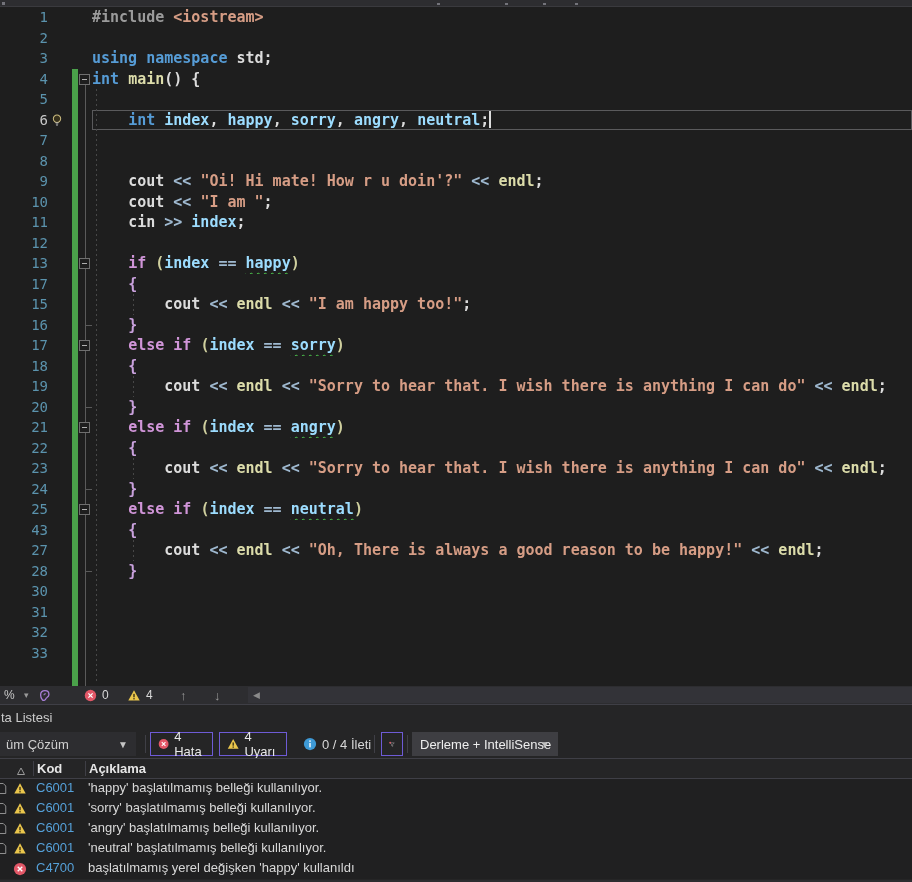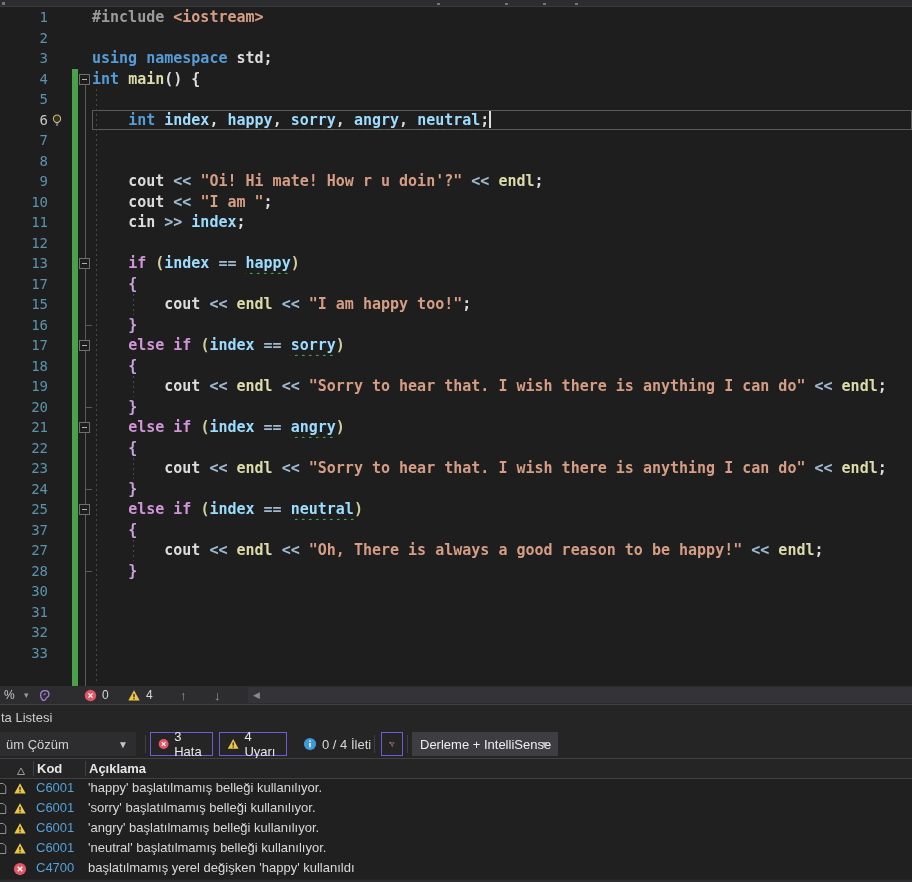--- a/index.html
+++ b/index.html
@@ -115,21 +115,21 @@
         <div class="code-line"><span class="line-number">16</span><span class="bulb-slot"></span><span class="fold-slot"></span><span class="code-text"><span style="color: rgb(220, 220, 220);">    </span><span style="color: rgb(201, 161, 221);">}</span></span></div>
         <div class="code-line"><span class="line-number">17</span><span class="bulb-slot"></span><span class="fold-slot"></span><span class="code-text"><span style="color: rgb(220, 220, 220);">    </span><span style="color: rgb(208, 149, 216);">else</span><span style="color: rgb(220, 220, 220);"> </span><span style="color: rgb(208, 149, 216);">if</span><span style="color: rgb(220, 220, 220);"> </span><span style="color: rgb(207, 207, 158);">(</span><span style="color: rgb(156, 220, 254);">index</span><span style="color: rgb(220, 220, 220);"> </span><span style="color: rgb(159, 185, 208);">==</span><span style="color: rgb(220, 220, 220);"> </span><span class="sq" style="color: rgb(156, 220, 254);">sorry</span><span style="color: rgb(207, 207, 158);">)</span></span></div>
         <div class="code-line"><span class="line-number">18</span><span class="bulb-slot"></span><span class="fold-slot"></span><span class="code-text"><span style="color: rgb(220, 220, 220);">    </span><span style="color: rgb(201, 161, 221);">{</span></span></div>
         <div class="code-line"><span class="line-number">19</span><span class="bulb-slot"></span><span class="fold-slot"></span><span class="code-text"><span style="color: rgb(220, 220, 220);">        </span><span style="color: rgb(220, 220, 220);">cout</span><span style="color: rgb(220, 220, 220);"> </span><span style="color: rgb(159, 185, 208);">&lt;&lt;</span><span style="color: rgb(220, 220, 220);"> </span><span style="color: rgb(220, 220, 170);">endl</span><span style="color: rgb(220, 220, 220);"> </span><span style="color: rgb(159, 185, 208);">&lt;&lt;</span><span style="color: rgb(220, 220, 220);"> </span><span style="color: rgb(214, 157, 133);">"Sorry to hear that. I wish there is anything I can do"</span><span style="color: rgb(220, 220, 220);"> </span><span style="color: rgb(159, 185, 208);">&lt;&lt;</span><span style="color: rgb(220, 220, 220);"> </span><span style="color: rgb(220, 220, 170);">endl</span><span style="color: rgb(220, 220, 220);">;</span></span></div>
         <div class="code-line"><span class="line-number">20</span><span class="bulb-slot"></span><span class="fold-slot"></span><span class="code-text"><span style="color: rgb(220, 220, 220);">    </span><span style="color: rgb(201, 161, 221);">}</span></span></div>
         <div class="code-line"><span class="line-number">21</span><span class="bulb-slot"></span><span class="fold-slot"></span><span class="code-text"><span style="color: rgb(220, 220, 220);">    </span><span style="color: rgb(208, 149, 216);">else</span><span style="color: rgb(220, 220, 220);"> </span><span style="color: rgb(208, 149, 216);">if</span><span style="color: rgb(220, 220, 220);"> </span><span style="color: rgb(207, 207, 158);">(</span><span style="color: rgb(156, 220, 254);">index</span><span style="color: rgb(220, 220, 220);"> </span><span style="color: rgb(159, 185, 208);">==</span><span style="color: rgb(220, 220, 220);"> </span><span class="sq" style="color: rgb(156, 220, 254);">angry</span><span style="color: rgb(207, 207, 158);">)</span></span></div>
         <div class="code-line"><span class="line-number">22</span><span class="bulb-slot"></span><span class="fold-slot"></span><span class="code-text"><span style="color: rgb(220, 220, 220);">    </span><span style="color: rgb(201, 161, 221);">{</span></span></div>
         <div class="code-line"><span class="line-number">23</span><span class="bulb-slot"></span><span class="fold-slot"></span><span class="code-text"><span style="color: rgb(220, 220, 220);">        </span><span style="color: rgb(220, 220, 220);">cout</span><span style="color: rgb(220, 220, 220);"> </span><span style="color: rgb(159, 185, 208);">&lt;&lt;</span><span style="color: rgb(220, 220, 220);"> </span><span style="color: rgb(220, 220, 170);">endl</span><span style="color: rgb(220, 220, 220);"> </span><span style="color: rgb(159, 185, 208);">&lt;&lt;</span><span style="color: rgb(220, 220, 220);"> </span><span style="color: rgb(214, 157, 133);">"Sorry to hear that. I wish there is anything I can do"</span><span style="color: rgb(220, 220, 220);"> </span><span style="color: rgb(159, 185, 208);">&lt;&lt;</span><span style="color: rgb(220, 220, 220);"> </span><span style="color: rgb(220, 220, 170);">endl</span><span style="color: rgb(220, 220, 220);">;</span></span></div>
         <div class="code-line"><span class="line-number">24</span><span class="bulb-slot"></span><span class="fold-slot"></span><span class="code-text"><span style="color: rgb(220, 220, 220);">    </span><span style="color: rgb(201, 161, 221);">}</span></span></div>
         <div class="code-line"><span class="line-number">25</span><span class="bulb-slot"></span><span class="fold-slot"></span><span class="code-text"><span style="color: rgb(220, 220, 220);">    </span><span style="color: rgb(208, 149, 216);">else</span><span style="color: rgb(220, 220, 220);"> </span><span style="color: rgb(208, 149, 216);">if</span><span style="color: rgb(220, 220, 220);"> </span><span style="color: rgb(207, 207, 158);">(</span><span style="color: rgb(156, 220, 254);">index</span><span style="color: rgb(220, 220, 220);"> </span><span style="color: rgb(159, 185, 208);">==</span><span style="color: rgb(220, 220, 220);"> </span><span class="sq" style="color: rgb(156, 220, 254);">neutral</span><span style="color: rgb(207, 207, 158);">)</span></span></div>
-        <div class="code-line"><span class="line-number">37</span><span class="bulb-slot"></span><span class="fold-slot"></span><span class="code-text"><span style="color: rgb(220, 220, 220);">    </span><span style="color: rgb(201, 161, 221);">{</span></span></div>
+        <div class="code-line"><span class="line-number">43</span><span class="bulb-slot"></span><span class="fold-slot"></span><span class="code-text"><span style="color: rgb(220, 220, 220);">    </span><span style="color: rgb(201, 161, 221);">{</span></span></div>
         <div class="code-line"><span class="line-number">27</span><span class="bulb-slot"></span><span class="fold-slot"></span><span class="code-text"><span style="color: rgb(220, 220, 220);">        </span><span style="color: rgb(220, 220, 220);">cout</span><span style="color: rgb(220, 220, 220);"> </span><span style="color: rgb(159, 185, 208);">&lt;&lt;</span><span style="color: rgb(220, 220, 220);"> </span><span style="color: rgb(220, 220, 170);">endl</span><span style="color: rgb(220, 220, 220);"> </span><span style="color: rgb(159, 185, 208);">&lt;&lt;</span><span style="color: rgb(220, 220, 220);"> </span><span style="color: rgb(214, 157, 133);">"Oh, There is always a good reason to be happy!"</span><span style="color: rgb(220, 220, 220);"> </span><span style="color: rgb(159, 185, 208);">&lt;&lt;</span><span style="color: rgb(220, 220, 220);"> </span><span style="color: rgb(220, 220, 170);">endl</span><span style="color: rgb(220, 220, 220);">;</span></span></div>
         <div class="code-line"><span class="line-number">28</span><span class="bulb-slot"></span><span class="fold-slot"></span><span class="code-text"><span style="color: rgb(220, 220, 220);">    </span><span style="color: rgb(201, 161, 221);">}</span></span></div>
         <div class="code-line"><span class="line-number">30</span><span class="bulb-slot"></span><span class="fold-slot"></span><span class="code-text"></span></div>
         <div class="code-line"><span class="line-number">31</span><span class="bulb-slot"></span><span class="fold-slot"></span><span class="code-text"></span></div>
         <div class="code-line"><span class="line-number">32</span><span class="bulb-slot"></span><span class="fold-slot"></span><span class="code-text"></span></div>
         <div class="code-line"><span class="line-number">33</span><span class="bulb-slot"></span><span class="fold-slot"></span><span class="code-text"></span></div>
       </div>
     <div id="fold-layer" class="layer">
         <div class="fold-box" style="top: 66.5px;"></div>
         <div class="fold-box" style="top: 251px;"></div>
@@ -183,21 +183,21 @@
       <span class="tb tb-scope">
         <span>üm Çözüm</span>
         <span class="caret">▼</span>
       </span>
       <span class="tb-sep" style="left:145px;"></span>
       <span class="tb tb-btn tb-hata">
         <svg width="14" height="14" viewBox="0 0 16 16">
             <circle cx="8" cy="8" r="7" style="fill:var(--error-red)"></circle>
             <path d="M5.4 5.4 L10.6 10.6 M10.6 5.4 L5.4 10.6" stroke="#ffffff" stroke-width="1.6"></path>
           </svg>
-        <span>3 Hata</span>
+        <span>4 Hata</span>
       </span>
       <span class="tb tb-btn tb-uyari">
         <svg width="15" height="14" viewBox="0 0 16 16">
             <path d="M8 1.5 L15 14 H1 Z" style="fill:var(--warning-yellow)"></path>
             <rect x="7.2" y="6" width="1.6" height="4.2" fill="#2b2410"></rect>
             <rect x="7.2" y="11.2" width="1.6" height="1.6" fill="#2b2410"></rect>
           </svg>
         <span>4 Uyarı</span>
       </span>
       <span class="tb tb-infoicon">

